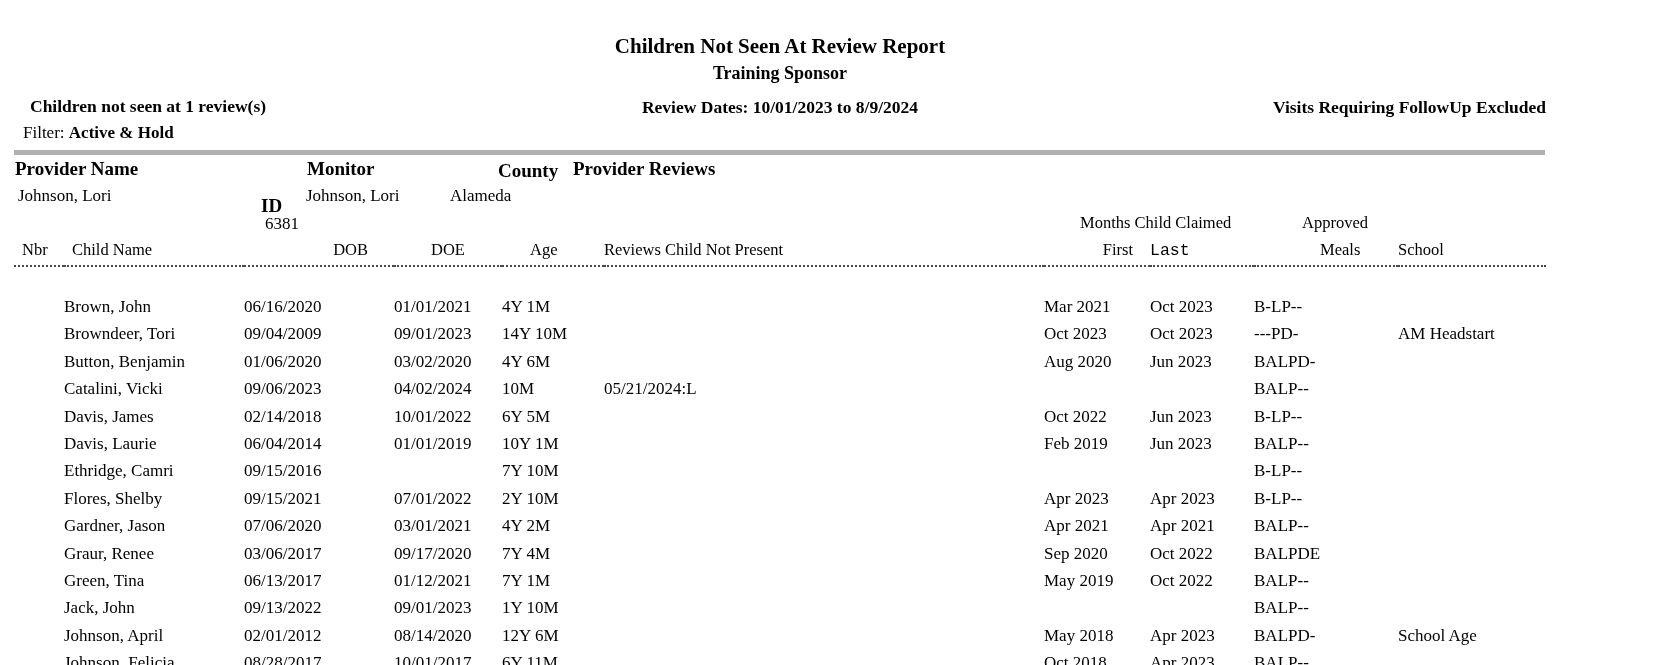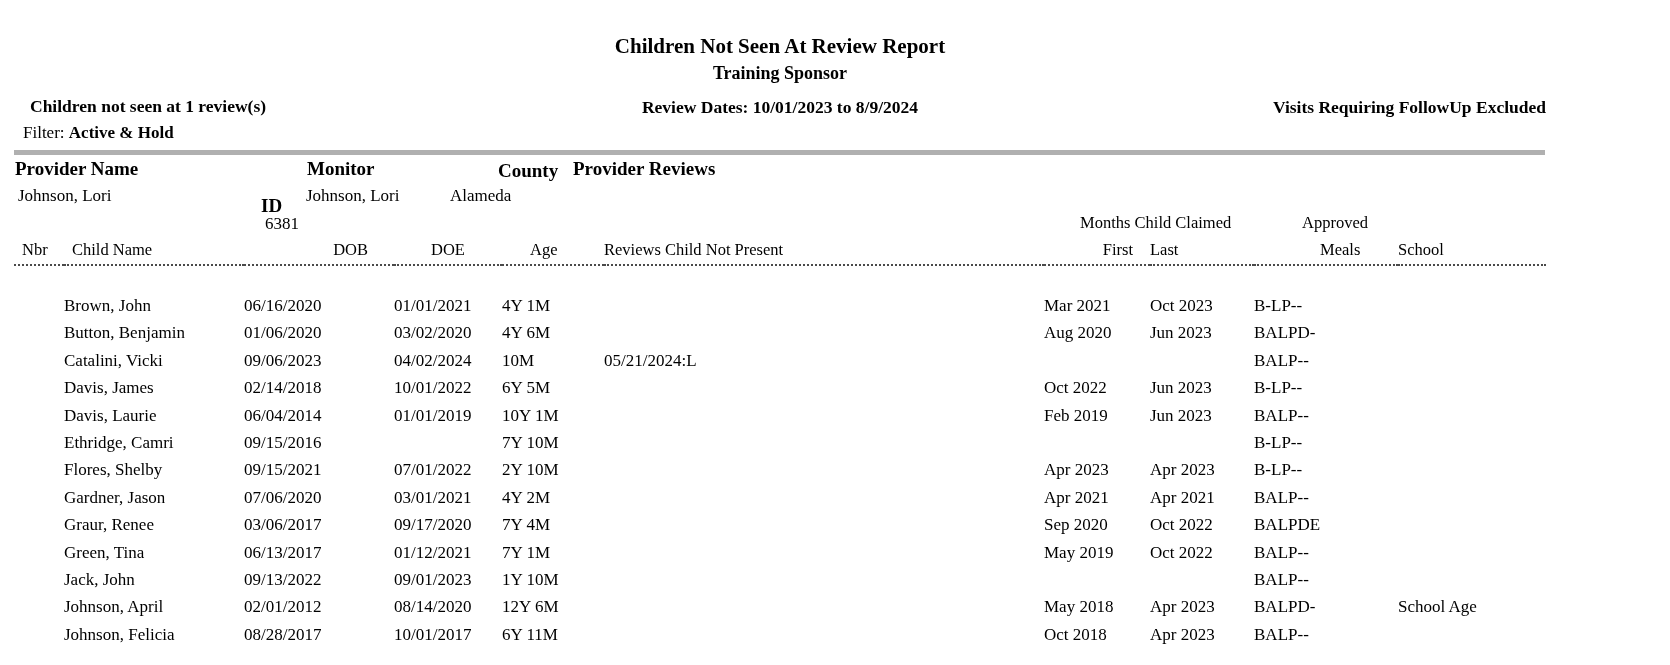--- a/index.html
+++ b/index.html
@@ -67,21 +67,21 @@
   tr.group-row th { height: 26px; line-height: 26px; }
   tr.cols-row th  { height: 28px; line-height: 28px; border-bottom: 2px dotted #4a4a4a; }
   .th-months   { text-align: center; padding-left: 36px !important; }
   .th-approved { padding-left: 48px !important; }
   .th-nbr      { padding-left: 8px !important; }
   .th-name     { padding-left: 8px !important; }
   .th-dob      { text-align: right !important; padding-right: 26px !important; }
   .th-doe      { text-align: center !important; }
   .th-age      { padding-left: 28px !important; }
   .th-first    { text-align: right !important; padding-right: 17px !important; }
-  .th-last     { text-align: left; padding-right: 18px !important; }
+  .th-last     { text-align: left; padding-right: 18px !important; font-family: Liberation Mono, monospace; }
   .th-meals    { padding-left: 66px !important; }
   tbody td { line-height: 27.4px; height: 27.4px; }
   tbody tr:first-child td { padding-top: 26px; }
   td.c-name    { padding-left: 6px; }
   td.c-dob     { text-align: right; padding-right: 4px; }
   td.c-doe     { text-align: right; padding-right: 5px; }
   td.c-age     { padding-left: 8px; }
   td.c-first   { text-align: right; }
   td.c-last    { text-align: right; padding-right: 4px; }
   td.c-meals   { padding-left: 46px; }
@@ -164,20 +164,32 @@
           <td class="c-doe">01/01/2021</td>
           <td class="c-age">4Y 1M</td>
           <td class="c-reviews"></td>
           <td class="c-first">Mar 2021</td>
           <td class="c-last">Oct 2023</td>
           <td class="c-meals">B-LP--</td>
           <td class="c-school"></td>
         </tr>
         <tr>
           <td class="c-nbr"></td>
+          <td class="c-name">Browndeer, Tori</td>
+          <td class="c-dob">09/04/2009</td>
+          <td class="c-doe">09/01/2023</td>
+          <td class="c-age">14Y 10M</td>
+          <td class="c-reviews"></td>
+          <td class="c-first">Oct 2023</td>
+          <td class="c-last">Oct 2023</td>
+          <td class="c-meals">---PD-</td>
+          <td class="c-school">AM Headstart</td>
+        </tr>
+        <tr>
+          <td class="c-nbr"></td>
           <td class="c-name">Button, Benjamin</td>
           <td class="c-dob">01/06/2020</td>
           <td class="c-doe">03/02/2020</td>
           <td class="c-age">4Y 6M</td>
           <td class="c-reviews"></td>
           <td class="c-first">Aug 2020</td>
           <td class="c-last">Jun 2023</td>
           <td class="c-meals">BALPD-</td>
           <td class="c-school"></td>
         </tr>

